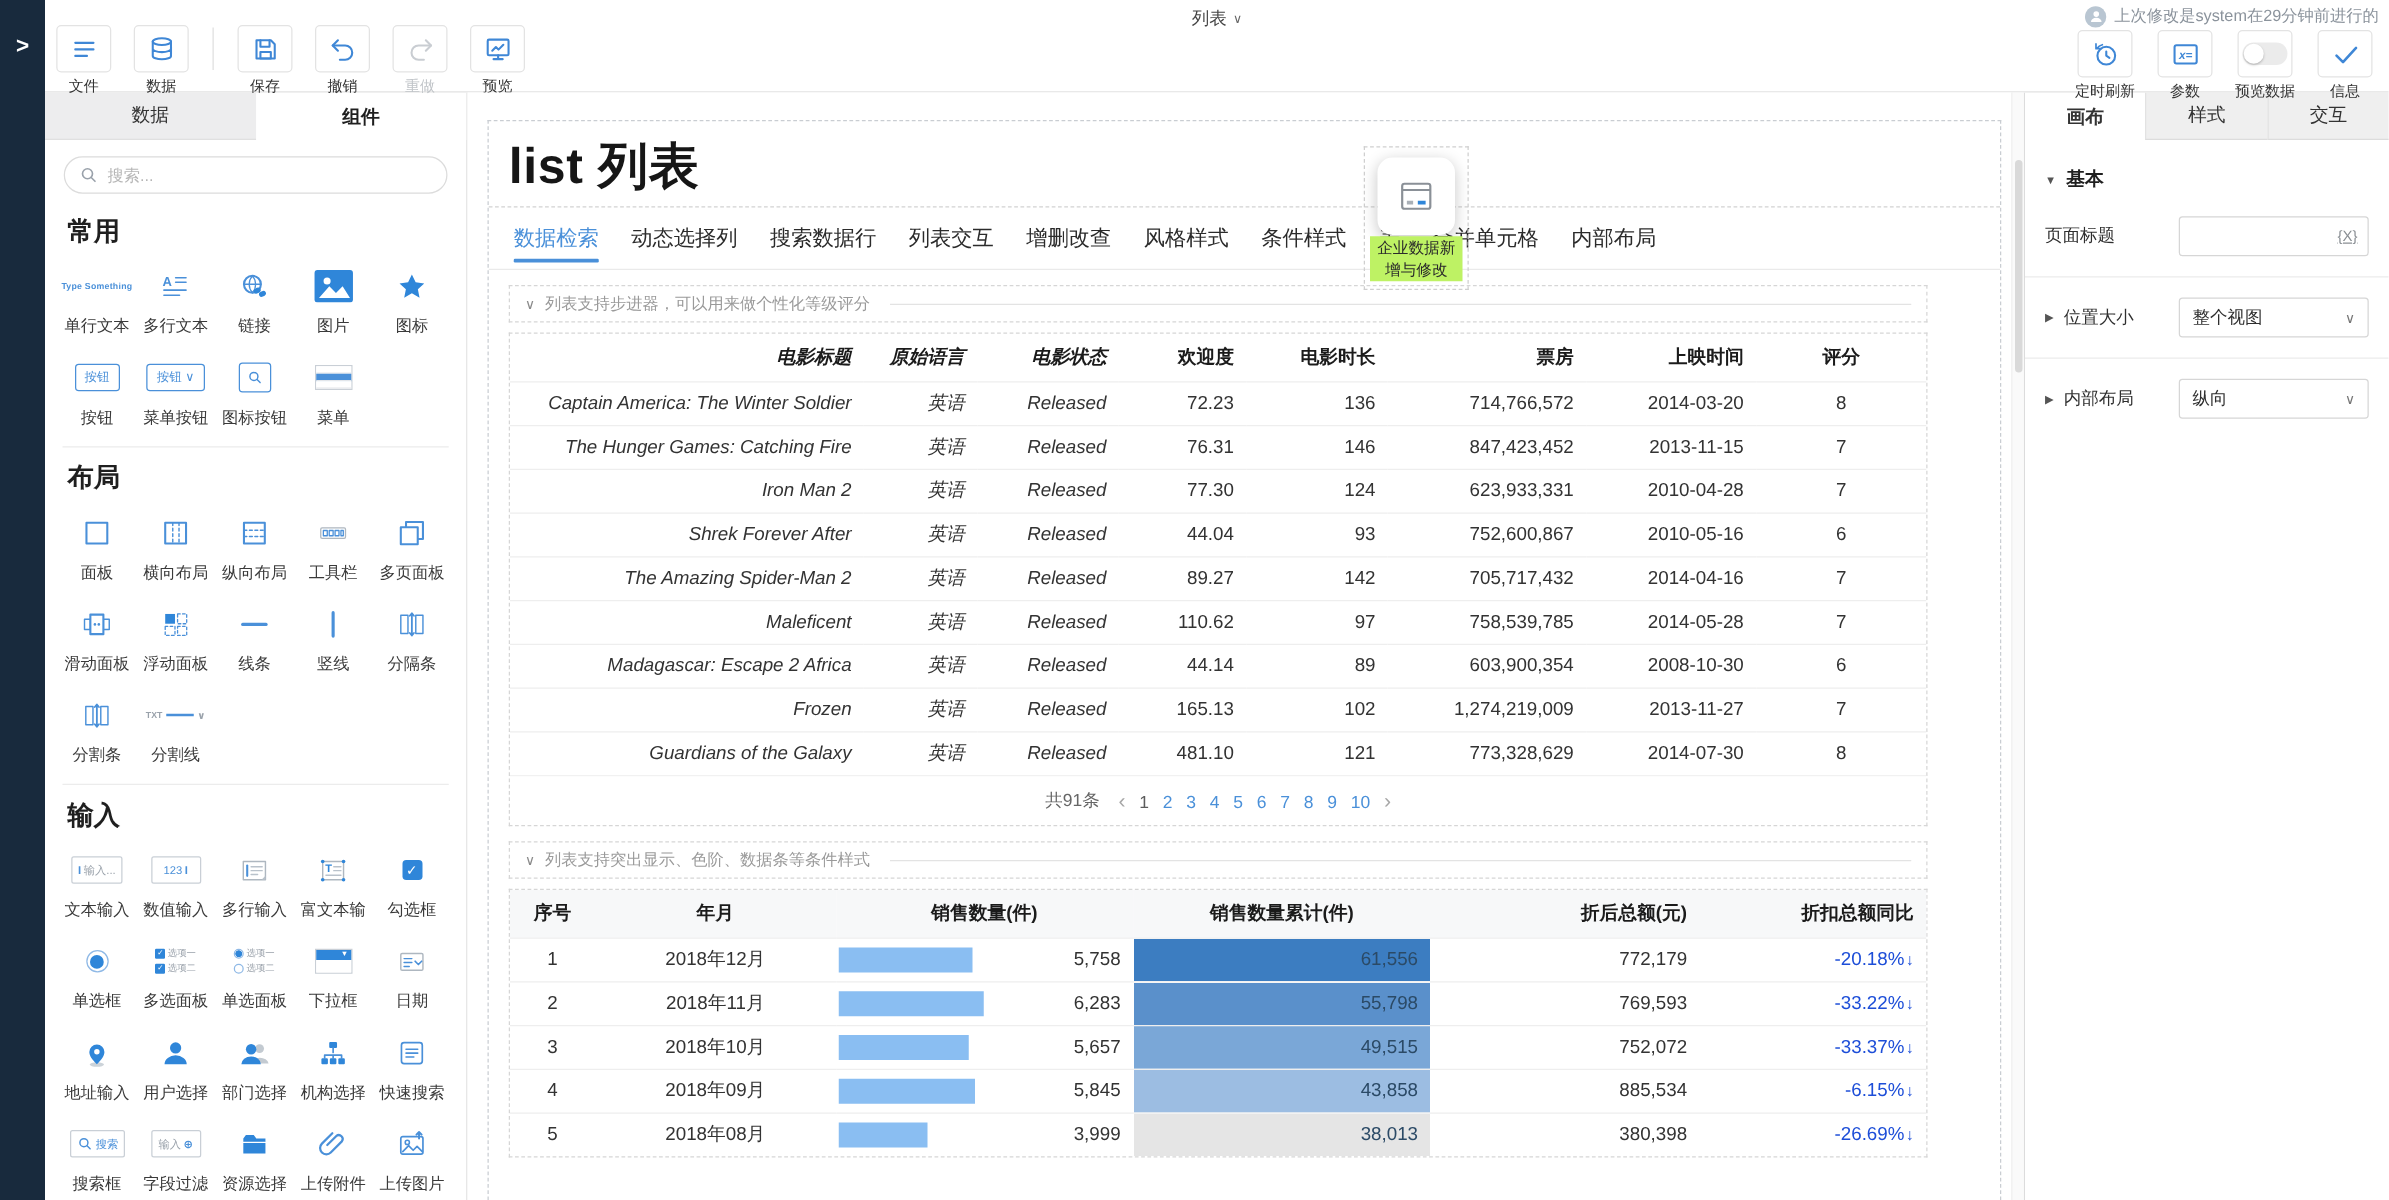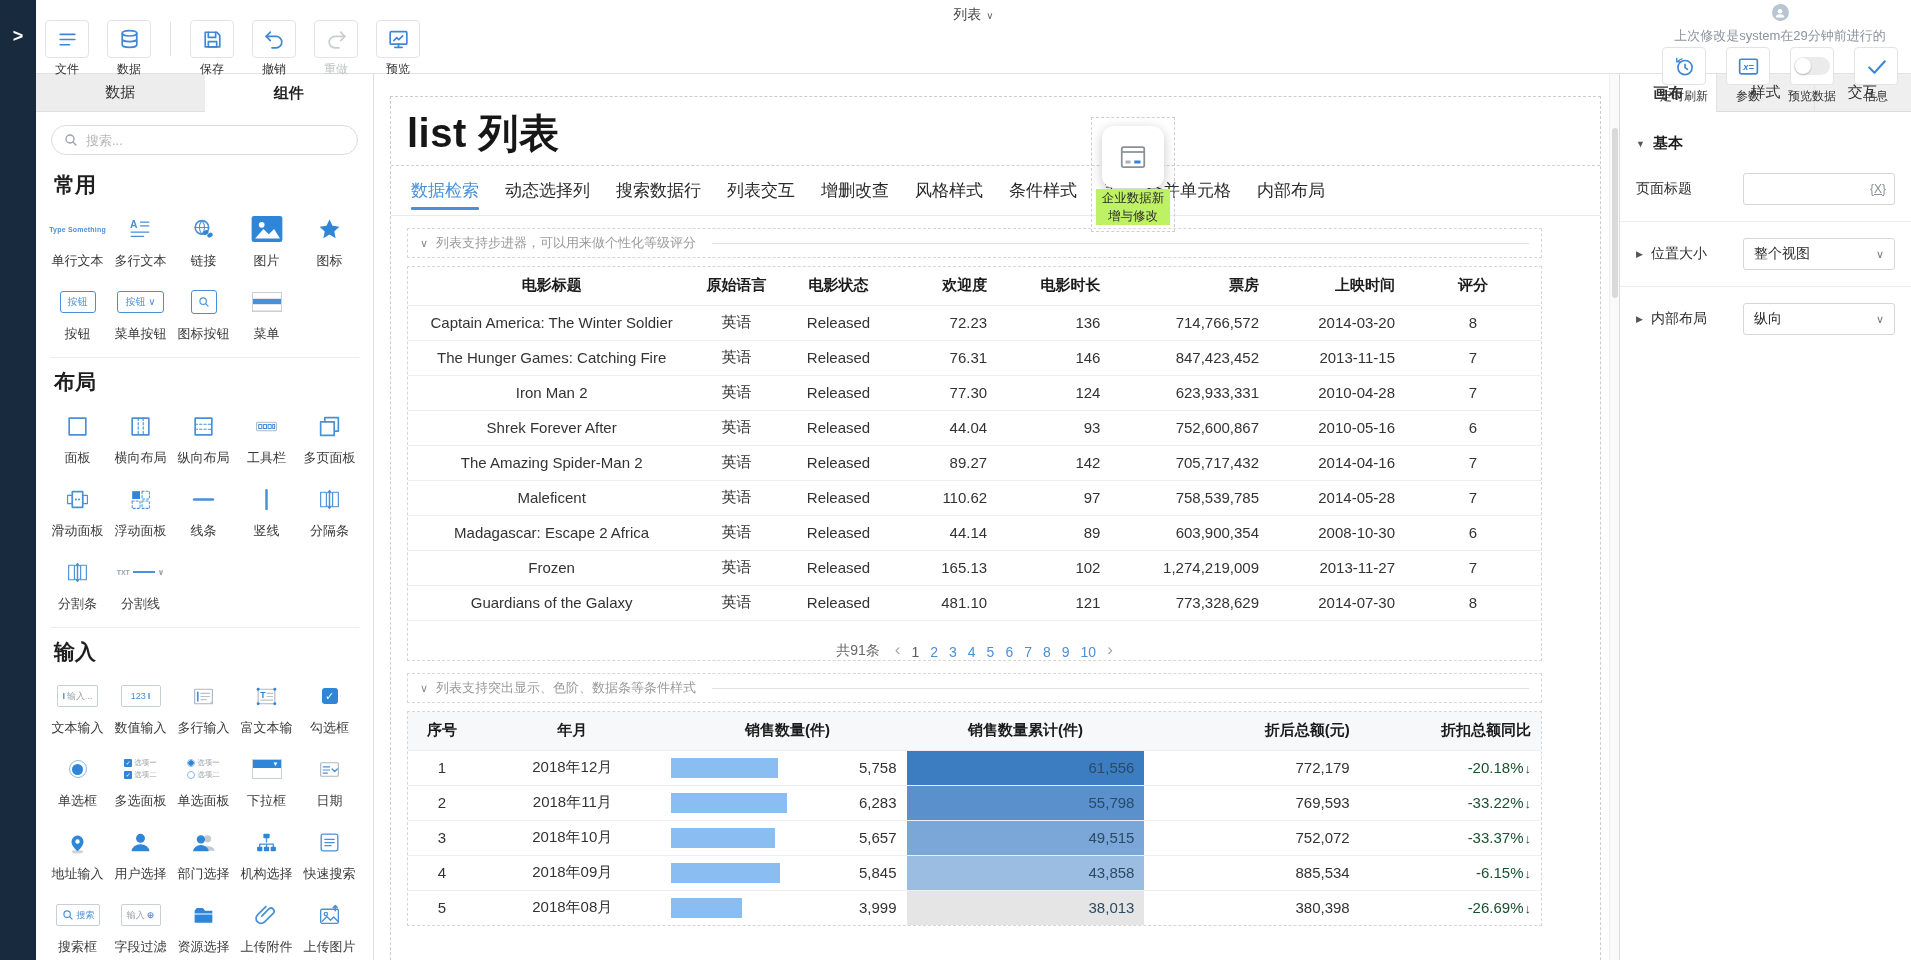--- a/index.html
+++ b/index.html
@@ -18,21 +18,21 @@
   .tb-center { position:absolute; top:6px; left:50%; transform:translateX(-50%); font-size:14px; color:#444; display:flex; gap:5px; align-items:center; cursor:pointer;}
   .tb-center .caret { font-size:10px; color:#666; }
   .tb-left { position:absolute; left:4px; top:20px; display:flex; align-items:flex-start; gap:8px;font-family:Liberation Mono, monospace; }
   .tb-btn { width:54px; text-align:center; cursor:pointer; }
   .tb-ico { width:44px; height:38px; margin:0 auto; border:1px solid #e3e3e3; border-radius:4px;
     display:flex; align-items:center; justify-content:center; background:#fff; }
   .tb-lbl { font-size:12px; color:#333; margin-top:3px; white-space:nowrap; }
   .tb-btn.disabled .tb-lbl { color:#c0c4c8; }
   .tb-sep { width:1px; height:34px; background:#e0e0e0; margin:2px 6px 0; }
   .tb-right { position:absolute; right:8px; top:4px; }
-  .lastmod { font-size:13px; color:#8b939c; display:flex; align-items:center; gap:6px; justify-content:flex-end;flex-direction:column; }
+  .lastmod { font-size:13px; color:#8b939c; display:flex; align-items:center; gap:6px; justify-content:flex-end; }
   .avatar { width:17px; height:17px; border-radius:50%; background:#b9c6d2; display:inline-flex; align-items:center; justify-content:center; }
   .tb-right-btns { display:flex; gap:10px; margin-top:2px; justify-content:flex-end; }
   .toggle { width:36px; height:18px; border-radius:9px; background:#ebebeb; position:relative; display:inline-block; }
   .toggle .knob { position:absolute; left:1px; top:1px; width:16px; height:16px; border-radius:50%; background:#fff; box-shadow:0 1px 2px rgba(0,0,0,.25); }
 
   .content-row { flex:1; display:flex; min-height:0; }
 
   
   .sidebar { width:338px; flex:none; border-right:1px solid #dfdfdf; display:flex; flex-direction:column; background:#fff; }
   .side-tabs { display:flex; height:38px; flex:none; }
@@ -87,34 +87,34 @@
   .demo-tab { cursor:pointer; position:relative; padding:6px 0; white-space:nowrap; }
   .demo-tab.active { color:#4a90d9; }
   .demo-tab.active::after { content:""; position:absolute; left:0; right:0; bottom:-2px; height:3px; background:#4a90d9; border-radius:1px; }
   .note-box { margin:12px 58px 0 16px; border:1px dashed #d6d6d6; padding:5px 12px; display:flex; align-items:center; gap:8px; color:#9a9a9a; font-size:13px; }
   .note-chev { font-size:11px; color:#8a8a8a; }
   .note-line { flex:1; border-top:1px solid #e3e3e3; margin-left:8px; }
   .tbl-box { margin:8px 58px 0 16px; border:1px dashed #d6d6d6; }
   table { width:100%; border-collapse:collapse; font-size:15px; color:#333; table-layout:fixed; }
   th { font-weight:bold; color:#1b1b1b; height:38px; padding:0 10px; }
   td { height:35px; padding:0 10px; border-top:1px solid #eeeeee; overflow:hidden; white-space:nowrap; }
-  .a-l { text-align:center; } .a-r { text-align:right; } .a-c { text-align:center; }
+  .a-l { text-align:right;font-style:italic; } .a-r { text-align:right; } .a-c { text-align:center; }
   #movie-table td:first-child, #movie-table th:first-child { padding-left:14px; }
-  .pager { height:40px; display:flex; align-items:flex-end; justify-content:center; gap:11px; font-size:14px; color:#666; border-top:1px solid #f1f1f1; }
+  .pager { height:40px; display:flex; align-items:center; justify-content:center; gap:11px; font-size:14px; color:#666; border-top:1px solid #f1f1f1; }
   .pg-total { color:#666; margin-right:4px; }
   .pg-chev { color:#a7a7a7; font-size:17px; cursor:pointer; }
   .pg-num { color:#4a90d9; cursor:pointer; }
   .pg-num.current { color:#5c5c5c; }
   
   #sales-table th { background:#f7f8f9; }
   .qty-cell { position:relative; text-align:right; }
   .qty-bar { position:absolute; left:2px; top:7px; bottom:7px; background:#8abef2; }
   .qty-val { position:relative; z-index:1; }
   .cum-cell { text-align:right; color:#2b4a66; }
-  .yoy-cell { text-align:right; color:#14532d; }
+  .yoy-cell { text-align:right; color:#1d4ed8; }
   .yoy-cell .arr { font-size:13px; margin-left:1px; }
 
   
   .drag-ghost { position:absolute; left:700px; top:20px; width:84px; text-align:center; z-index:6; }
   .ghost-slot { border:1px dashed #cfcfcf; padding:8px 4px 6px; background:transparent; }
   .ghost-card { width:62px; height:62px; margin:0 auto; background:#fff; border-radius:12px;
     box-shadow:0 3px 12px rgba(0,0,0,.22); display:flex; align-items:center; justify-content:center; }
   .ghost-label { font-size:12.5px; color:#2b2b2b; background:#bef264; line-height:1.45; margin-top:1px; }
 
   

